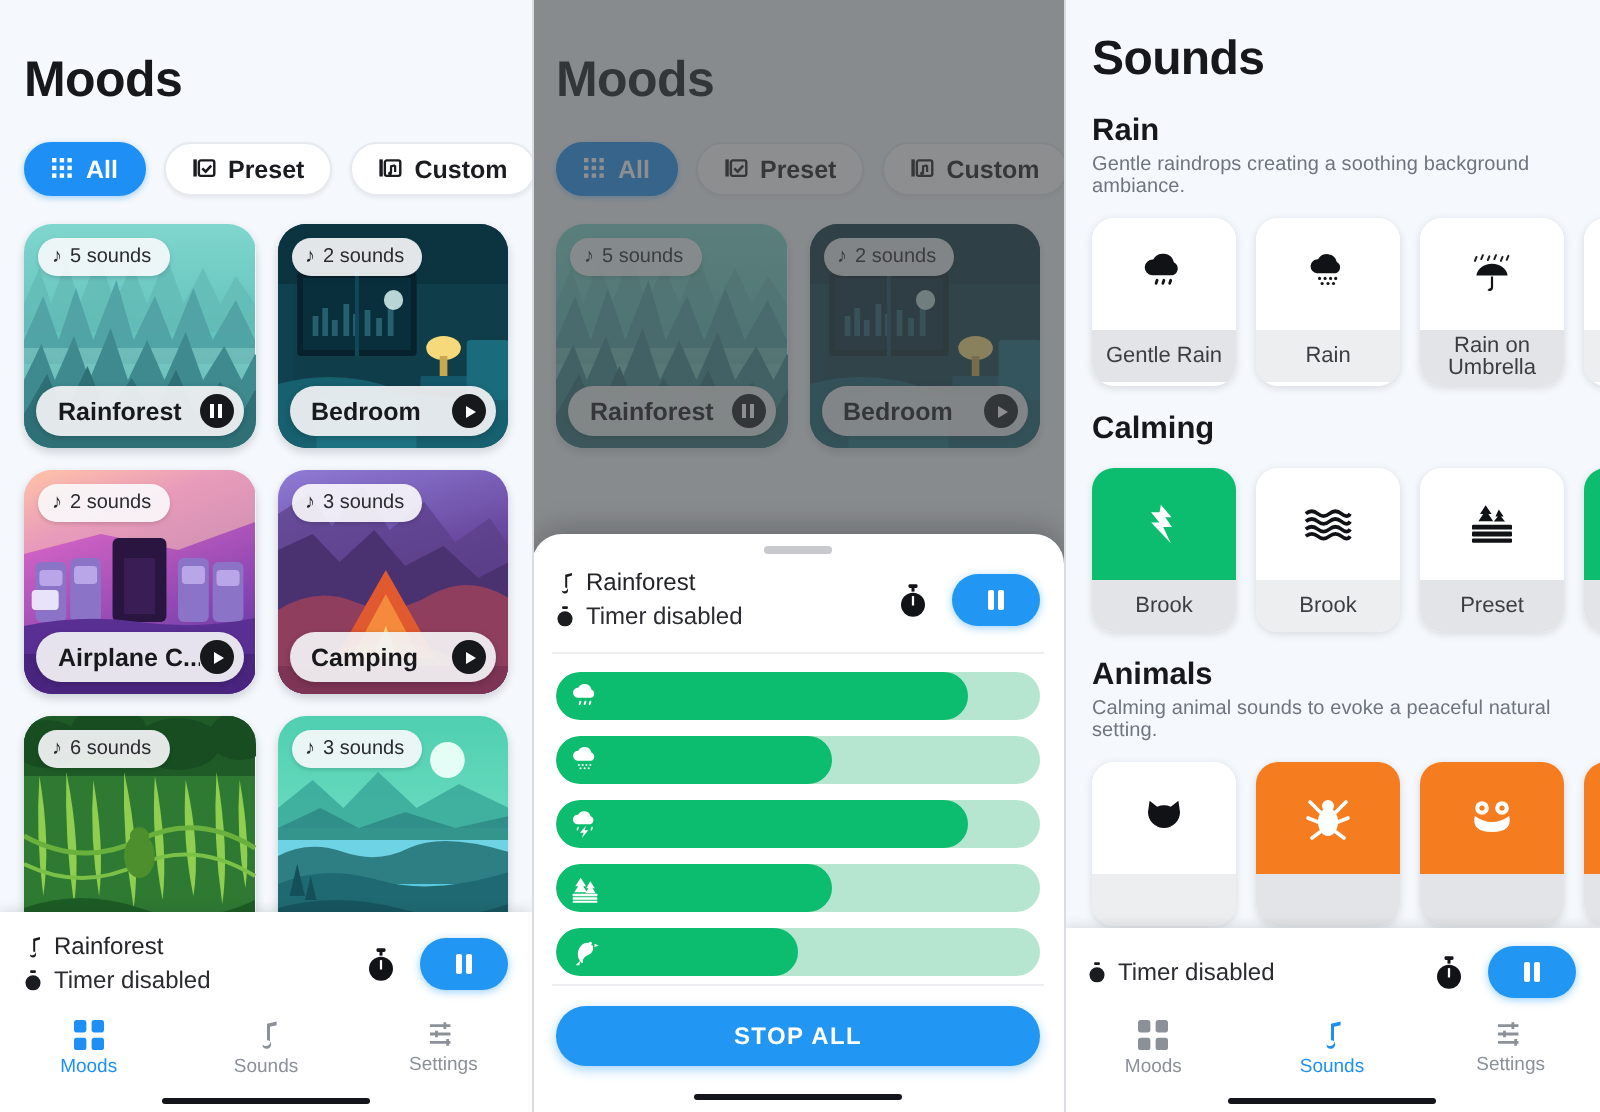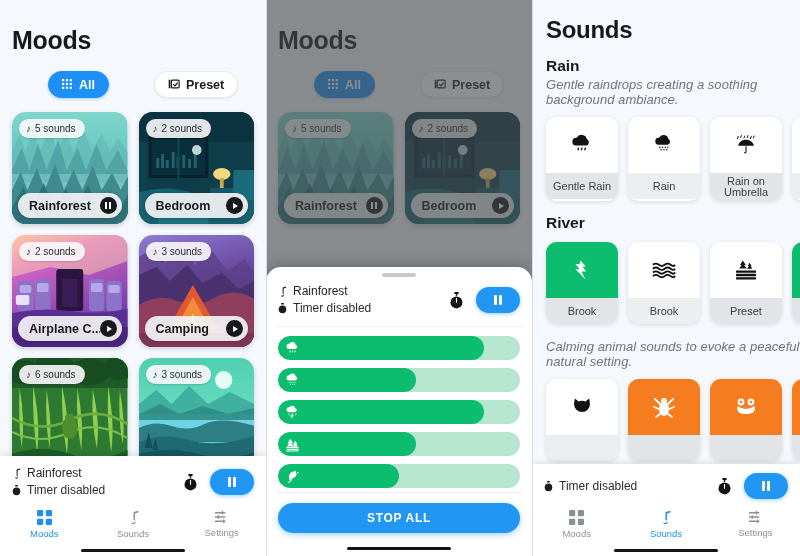--- a/index.html
+++ b/index.html
@@ -30,21 +30,20 @@
   .panel-right .screen-title { padding: 16px 0 0 14px; font-size: 24px; }
 
   
   .chips { display:flex; gap:9px; padding: 16px 0 0 12px; }
   .chip {
     display:flex; align-items:center; gap:6px;
     height: 27px; padding: 0 13px; border-radius: 14px;
     background:#ffffff; border:1px solid #e6e9ee;
     font-size: 12.5px; font-weight: 700; color:#1b1c1f;
     box-shadow: 0 1px 2px rgba(20,30,50,.07);
-    margin-left: 36px;
   }
   .chip.active { background:#1e90f5; color:#ffffff; border-color:#1e90f5; box-shadow:0 1px 3px rgba(30,144,245,.4); }
   .chip svg { display:block; }
 
   
   .mood-grid {
     display:grid; grid-template-columns: 1fr 1fr; gap: 11px;
     padding: 14px 12px 0 12px;
   }
   .mood-card {
@@ -130,21 +129,21 @@
   .stop-all {
     margin: 10px 12px 10px 12px; height:30px; border-radius:15px; background:#2196f3;
     display:flex; align-items:center; justify-content:center;
     color:#fff; font-size:12px; font-weight:700; letter-spacing:.7px;
     box-shadow: 0 2px 6px rgba(33,150,243,.4);
   }
 
   
   .sound-section { padding: 13px 0 0 14px; }
   .sec-title { font-size:15.5px; font-weight:700; color:#17181b; }
-  .sec-desc { font-size:13px; color:#6f757e; margin-top:2px; letter-spacing:.05px;font-style:italic; }
+  .sec-desc { font-size:10px; color:#6f757e; margin-top:2px; letter-spacing:.05px; }
   .sound-row { display:flex; gap:10px; margin-top: 10px; }
   .sound-card {
     width: 72px; flex:none; border-radius: 11px; overflow:hidden;
     background:#ffffff; box-shadow: 0 1px 4px rgba(18,28,48,.13);
   }
   .sound-icon-area { height:56px; display:flex; align-items:center; justify-content:center; background:#ffffff; }
   .sound-card.active .sound-icon-area { background:#0dbd6f; }
   .sound-card.active-orange .sound-icon-area { background:#f57c1f; }
   .sound-card.active .sound-icon-area svg, .sound-card.active-orange .sound-icon-area svg { color:#fff; }
   .sound-label {
@@ -799,21 +798,21 @@
           <div class="sound-card plain">
             <div class="sound-icon-area">
               
             </div>
             <div class="sound-label">Rai</div>
           </div>
         </div>
       </div>
 
       <div class="sound-section">
-        <div class="sec-title">River</div>
+        <div class="sec-title">Calming</div>
         <div class="sound-row">
           <div class="sound-card active">
             <div class="sound-icon-area">
               <svg width="24" height="24" viewBox="0 0 24 24" fill="#ffffff">
                   <path d="M13.6 2.4 8.2 8.6h3.2l-3.4 4.9h4.4l-3.8 8.1 9.8-10.4h-4.1l4.2-5.1h-4.3z" transform="scale(-1,1) translate(-24,0)"></path>
                 </svg>
             </div>
             <div class="sound-label">Brook</div>
           </div>
           <div class="sound-card plain">
@@ -842,20 +841,21 @@
           <div class="sound-card active">
             <div class="sound-icon-area">
               
             </div>
             <div class="sound-label">Wi</div>
           </div>
         </div>
       </div>
 
       <div class="sound-section">
+        <div class="sec-title">Animals</div>
         <div class="sec-desc">Calming animal sounds to evoke a peaceful natural setting.</div>
         <div class="sound-row">
           <div class="sound-card plain">
             <div class="sound-icon-area">
               <svg width="24" height="24" viewBox="0 0 24 24" fill="#111215">
                   <path d="M4 9 4.8 3.4 8.6 6.4a8.6 8.6 0 0 1 6.8 0l3.8-3L20 9a8 8 0 1 1-16 0z"></path>
                 </svg>
             </div>
             <div class="sound-label">&nbsp;</div>
           </div>

